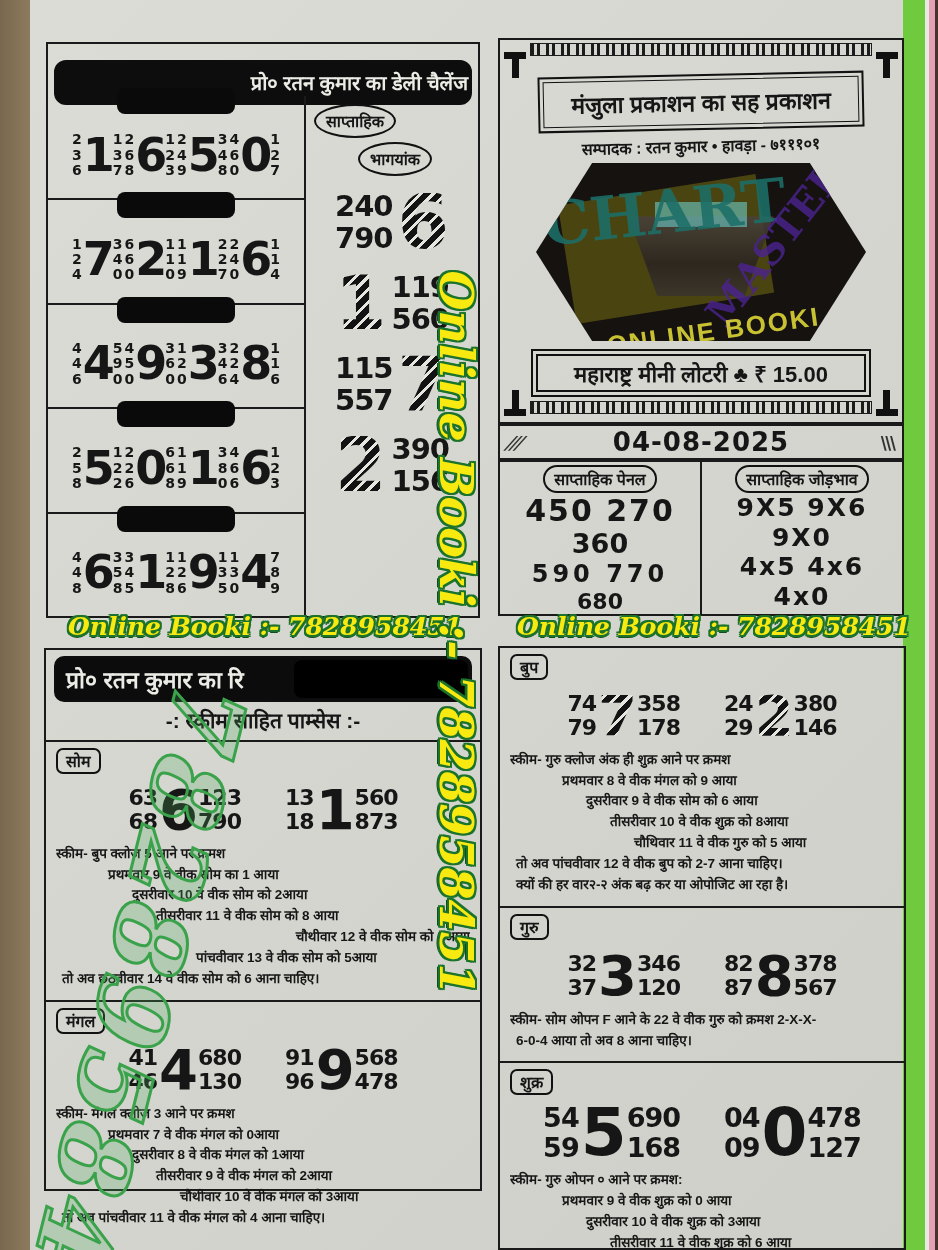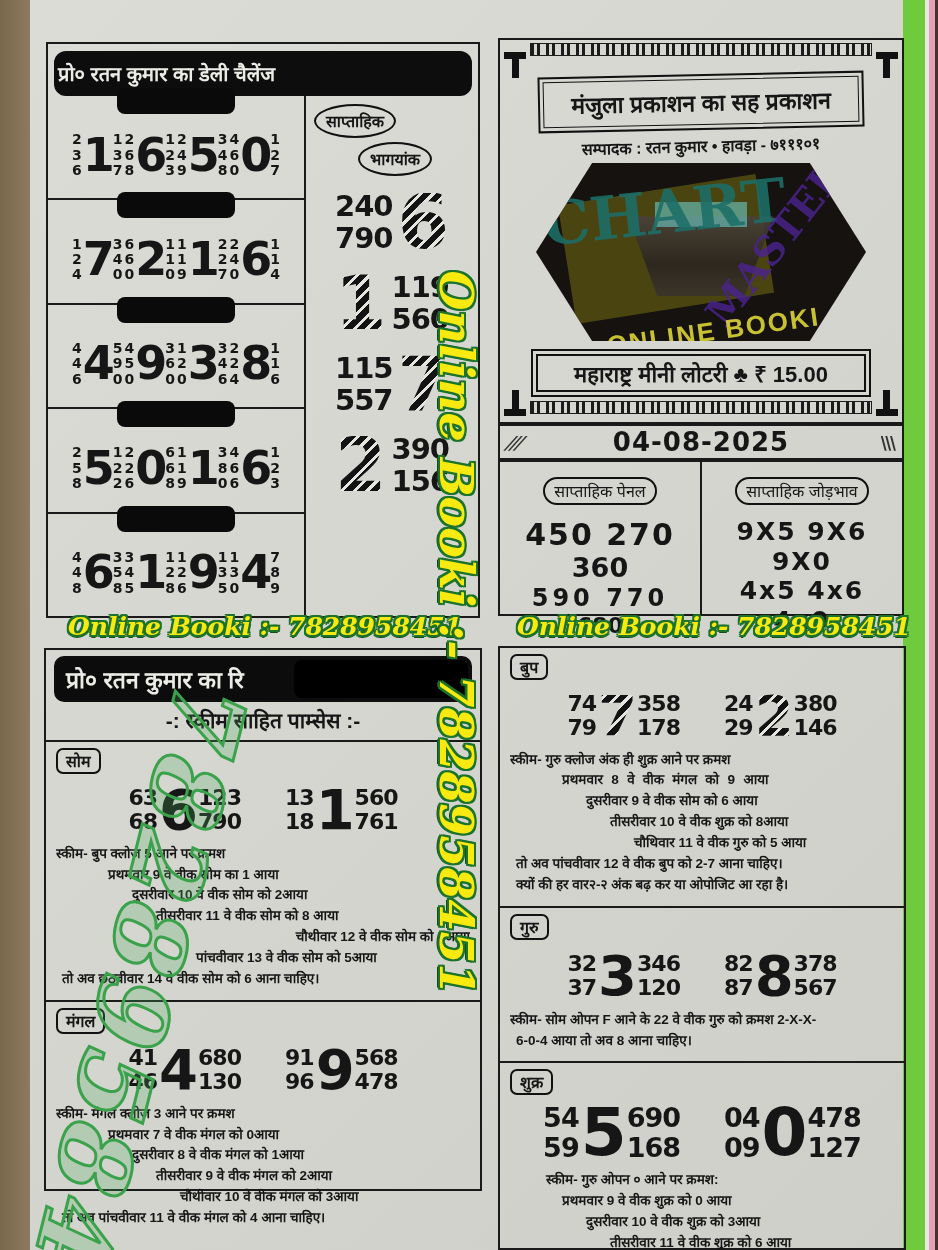--- a/index.html
+++ b/index.html
@@ -11,22 +11,22 @@
     background:linear-gradient(135deg,#dcdcd7 0%,#d6d6d1 45%,#cfcfca 100%);}
   .strip-green{position:absolute;left:903px;top:0;width:22px;height:1250px;background:#6fcb3d;}
   .strip-white{position:absolute;left:925px;top:0;width:4px;height:1250px;background:#e9e9e3;}
   .strip-pink{position:absolute;left:929px;top:0;width:6px;height:1250px;background:#e4a0b6;}
   .strip-brown{position:absolute;left:935px;top:0;width:3px;height:1250px;background:#47312a;}
 
   .box{border:2px solid #1a1a1a;background:transparent;}
 
   
   .lc{left:16px;top:42px;width:430px;height:572px;}
-  .lc-title{margin:7px 6px;border:2px solid #0e0e0e;background:#0d0d0d;color:#ececе7;
-    color:#ececе7;color:#ececE7;border-radius:12px;text-align:left;font-weight:bold;
+  .lc-title{margin:16px 6px;border:2px solid #0e0e0e;background:#0d0d0d;color:#ececе7;
+    color:#ececе7;color:#ececE7;border-radius:12px;text-align:right;font-weight:bold;
     font-size:20px;padding:7px 2px;color:#ececе7;}
   .lc-title{color:#ececе7;} .lc-title{color:#ecece7;}
   .lc-grid{position:absolute;left:0;right:0;top:52px;bottom:0;display:flex;}
   .lc-rows{width:256px;border-right:2px solid #1a1a1a;display:flex;flex-direction:column;}
   .lc-row{flex:1;border-bottom:2px solid #1a1a1a;position:relative;display:flex;
     align-items:center;justify-content:center;padding-top:16px;}
   .lc-row:last-child{border-bottom:none;}
   .blob{position:absolute;top:-8px;left:50%;transform:translateX(-50%);
     width:118px;height:26px;background:#0a0a0a;border-radius:8px;}
   .grp{display:flex;align-items:center;margin:0 1px;}
@@ -98,22 +98,22 @@
   .datebar{left:468px;top:422px;width:402px;height:36px;border:2px solid #1a1a1a;
     display:flex;align-items:center;justify-content:center;font-weight:800;font-size:26px;
     font-family:"DejaVu Sans",sans-serif;letter-spacing:1px;}
   .hatch{font-weight:900;font-size:18px;color:#333;letter-spacing:-2px;}
   .hatch.l{margin-right:auto;margin-left:8px;transform:skewX(-30deg);}
   .hatch.r{margin-left:auto;margin-right:8px;transform:skewX(30deg);}
 
   .panels{left:468px;top:458px;width:402px;height:154px;border:2px solid #1a1a1a;display:flex;}
   .panel{flex:1;padding:5px 4px;text-align:center;}
   .panel + .panel{border-left:2px solid #1a1a1a;}
-  .p-head{border:2px solid #111;border-radius:16px;font-weight:400;font-size:16px;
-    width:max-content;padding:1px 9px;margin:12px auto;}
+  .p-head{border:2px solid #111;border-radius:16px;font-weight:700;font-size:16px;
+    width:max-content;padding:1px 9px;margin:0 auto;}
   .p-line{font-family:"DejaVu Sans",sans-serif;line-height:1.18;}
   .p-line.w0{font-size:30px;font-weight:900;letter-spacing:2px;}
   .p-line.w1{font-size:27px;font-weight:900;}
   .p-line.w2{font-size:24px;font-weight:700;letter-spacing:4px;}
   .p-line.w3{font-size:22px;font-weight:700;}
   .p-line.j{font-size:25px;font-weight:700;letter-spacing:2px;}
 
   
   .ll{left:14px;top:648px;width:434px;height:539px;border:2px solid #1a1a1a;}
   .rl{left:468px;top:646px;width:404px;height:600px;border:2px solid #1a1a1a;display:flex;flex-direction:column;}
@@ -539,21 +539,21 @@
                 </div>
               </div>
               <div class="dgrp">
                 <div class="dsm">
                   <div>13</div>
                   <div>18</div>
                 </div>
                 <div class="dbig">1</div>
                 <div class="dsm">
                   <div>560</div>
-                  <div>761</div>
+                  <div>873</div>
                 </div>
               </div>
             </div><div class="scheme">
               <div class="ln" style="padding-left: 0px;">स्कीम- बुप क्लोज 5 आने पर क्रमश</div>
               <div class="ln" style="padding-left: 52px;">प्रथमवार 9 वे वीक सोम का 1 आया</div>
               <div class="ln" style="padding-left: 76px;">दुसरीवार 10 वे वीक सोम को 2आया</div>
               <div class="ln" style="padding-left: 100px;">तीसरीवार 11 वे वीक सोम को 8 आया</div>
               <div class="ln" style="padding-left: 124px; text-align: right;">चौथीवार 12 वे वीक सोम को 4आया</div>
               <div class="ln" style="padding-left: 140px;">पांचवीवार 13 वे वीक सोम को 5आया</div>
               <div class="ln" style="padding-left: 6px;">तो अव छठवीवार 14 वे वीक सोम को 6 आना चाहिए।</div>
@@ -611,21 +611,21 @@
                 <div>29</div>
               </div>
               <div class="dbig striped">2</div>
               <div class="dsm">
                 <div>380</div>
                 <div>146</div>
               </div>
             </div>
           </div><div class="scheme">
             <div class="ln" style="padding-left: 0px;">स्कीम- गुरु क्लोज अंक ही शुक्र आने पर क्रमश</div>
-            <div class="ln" style="padding-left: 52px; font-family: Liberation Mono, monospace;">प्रथमवार 8 वे वीक मंगल को 9 आया</div>
+            <div class="ln" style="padding-left: 52px;">प्रथमवार 8 वे वीक मंगल को 9 आया</div>
             <div class="ln" style="padding-left: 76px;">दुसरीवार 9 वे वीक सोम को 6 आया</div>
             <div class="ln" style="padding-left: 100px;">तीसरीवार 10 वे वीक शुक्र को 8आया</div>
             <div class="ln" style="padding-left: 124px;">चौथिवार 11 वे वीक गुरु को 5 आया</div>
             <div class="ln" style="padding-left: 6px;">तो अव पांचवीवार 12 वे वीक बुप को 2-7 आना चाहिए।</div>
             <div class="ln" style="padding-left: 6px;">क्यों की हर वार२-२ अंक बढ़ कर या ओपोजिट आ रहा है।</div>
           </div></section>
         <section class="day"><div class="day-tag">गुरु</div><div class="day-nums">
             <div class="dgrp">
               <div class="dsm">
                 <div>32</div>
@@ -669,21 +669,21 @@
                 <div>04</div>
                 <div>09</div>
               </div>
               <div class="dbig">0</div>
               <div class="dsm">
                 <div>478</div>
                 <div>127</div>
               </div>
             </div>
           </div><div class="scheme">
-            <div class="ln" style="padding-left: 0px; margin-left: 36px;">स्कीम- गुरु ओपन ० आने पर क्रमश:</div>
+            <div class="ln" style="padding-left: 0px;">स्कीम- गुरु ओपन ० आने पर क्रमश:</div>
             <div class="ln" style="padding-left: 52px;">प्रथमवार 9 वे वीक शुक्र को 0 आया</div>
             <div class="ln" style="padding-left: 76px;">दुसरीवार 10 वे वीक शुक्र को 3आया</div>
             <div class="ln" style="padding-left: 100px;">तीसरीवार 11 वे वीक शुक्र को 6 आया</div>
           </div></section>
       </section>
 
   </div>
 </div>
 
 </body></html>

